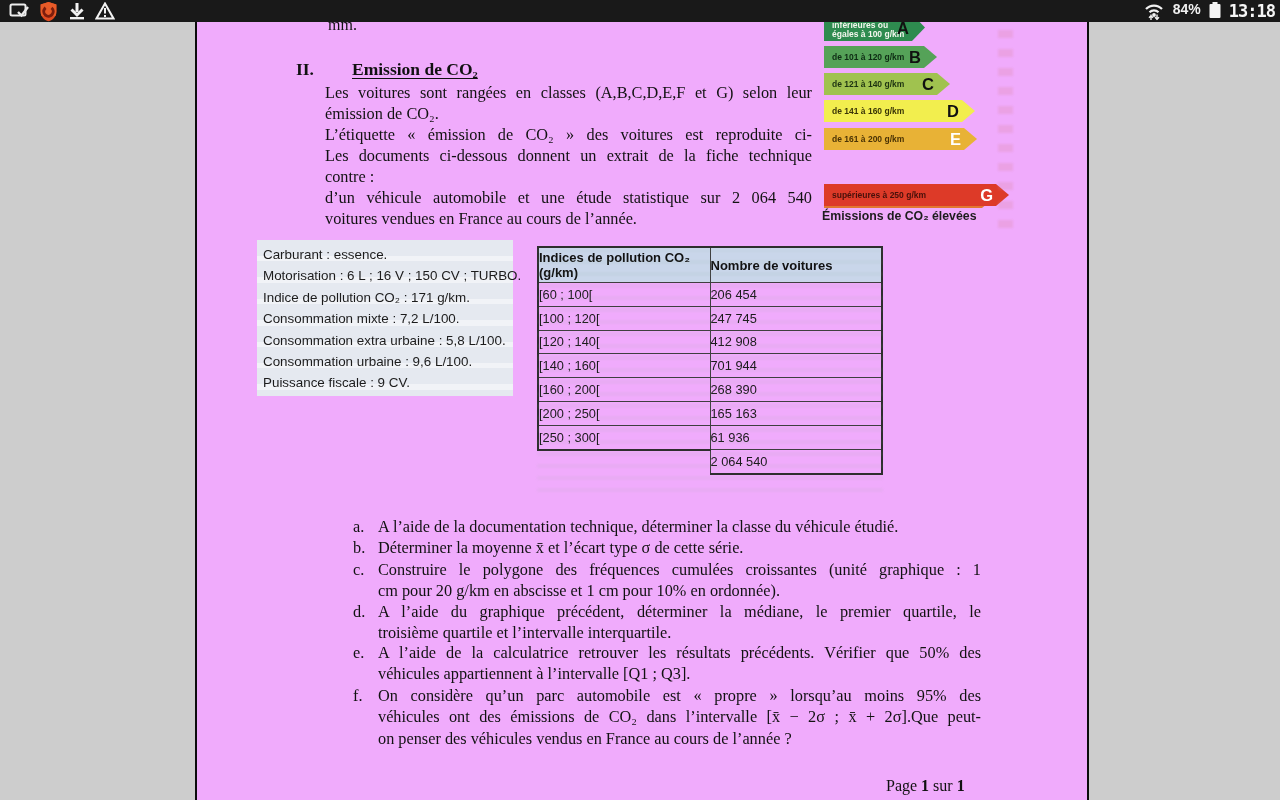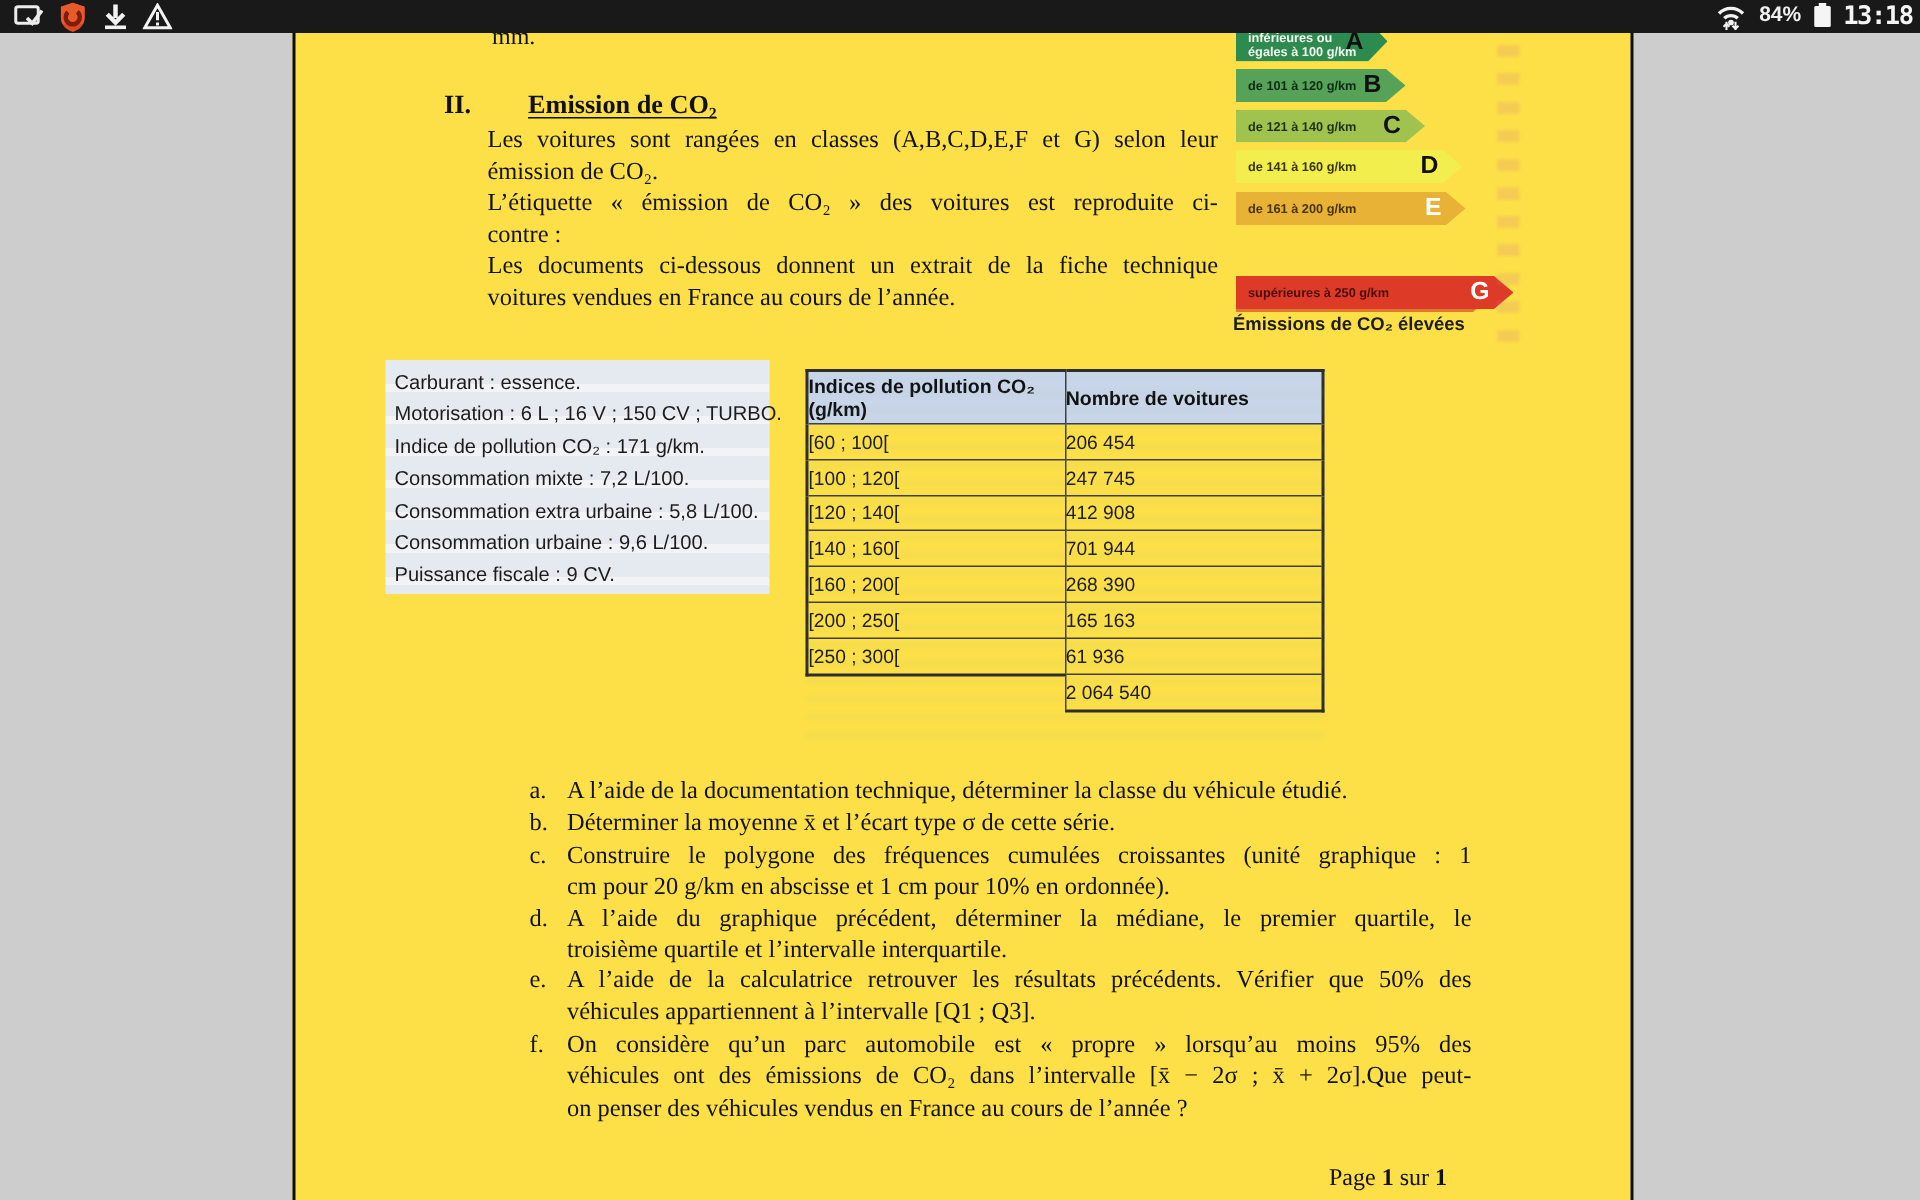--- a/index.html
+++ b/index.html
@@ -10,21 +10,21 @@
   }
   
   .status{position:absolute;top:0;left:0;width:1280px;height:22px;background:#191919;z-index:40;
           display:flex;align-items:center}
   .sleft{display:flex;gap:9px;align-items:center;padding-left:9px}
   .sright{margin-left:auto;display:flex;gap:7px;padding-right:5px}
   .spct{font:600 14px "Liberation Sans","DejaVu Sans",sans-serif;color:#f0f0f0}
   .stime{font:bold 17px "DejaVu Sans Mono",monospace;color:#f5f5f5;letter-spacing:-1px}
   .sicon{display:block}
   
-  .page{position:absolute;left:195px;top:22px;width:890px;height:778px;background:#fde047;
+  .page{position:absolute;left:195px;top:22px;width:890px;height:778px;background:#f0abfc;
         border-left:2px solid #0c0c0c;border-right:2px solid #0c0c0c;z-index:1}
   .page > div{position:absolute}
   .frag{left:131px;top:-6px;font-size:16px;color:#111}
   .secnum{left:99px;top:37px;font-size:17.5px;font-weight:bold;color:#111}
   .sectitle{left:155px;top:37px;font-size:17.5px;font-weight:bold;color:#111;
             text-decoration:underline;text-underline-offset:3px}
   .intro{left:128px;top:60px;width:487px}
   .ln{font-size:16.3px;line-height:21px;color:#121212}
   .j{text-align:justify;text-align-last:justify}
   
@@ -122,22 +122,23 @@
 
   <div class="frag">mm.</div>
 
   <div class="secnum">II.</div>
   <div class="sectitle">Emission de CO₂</div>
 
   <div class="intro">
     <div class="ln j">Les voitures sont rangées en classes (A,B,C,D,E,F et G) selon leur</div>
     <div class="ln">émission de CO₂.</div>
     <div class="ln j">L’étiquette « émission de CO₂ » des voitures est reproduite ci-</div>
+    <div class="ln j">Les documents ci-dessous donnent un extrait de la fiche technique</div>
     <div class="ln">contre :</div>
-    <div class="ln j">Les documents ci-dessous donnent un extrait de la fiche technique</div>
+    <div class="ln j">d’un véhicule automobile et une étude statistique sur 2 064 540</div>
     <div class="ln">voitures vendues en France au cours de l’année.</div>
   </div>
 
   <div class="tech">
     <div class="tln">Carburant : essence.</div>
     <div class="tln">Motorisation : 6 L ; 16 V ; 150 CV ; TURBO.</div>
     <div class="tln">Indice de pollution CO₂ : 171 g/km.</div>
     <div class="tln">Consommation mixte : 7,2 L/100.</div>
     <div class="tln">Consommation extra urbaine : 5,8 L/100.</div>
     <div class="tln">Consommation urbaine : 9,6 L/100.</div>

